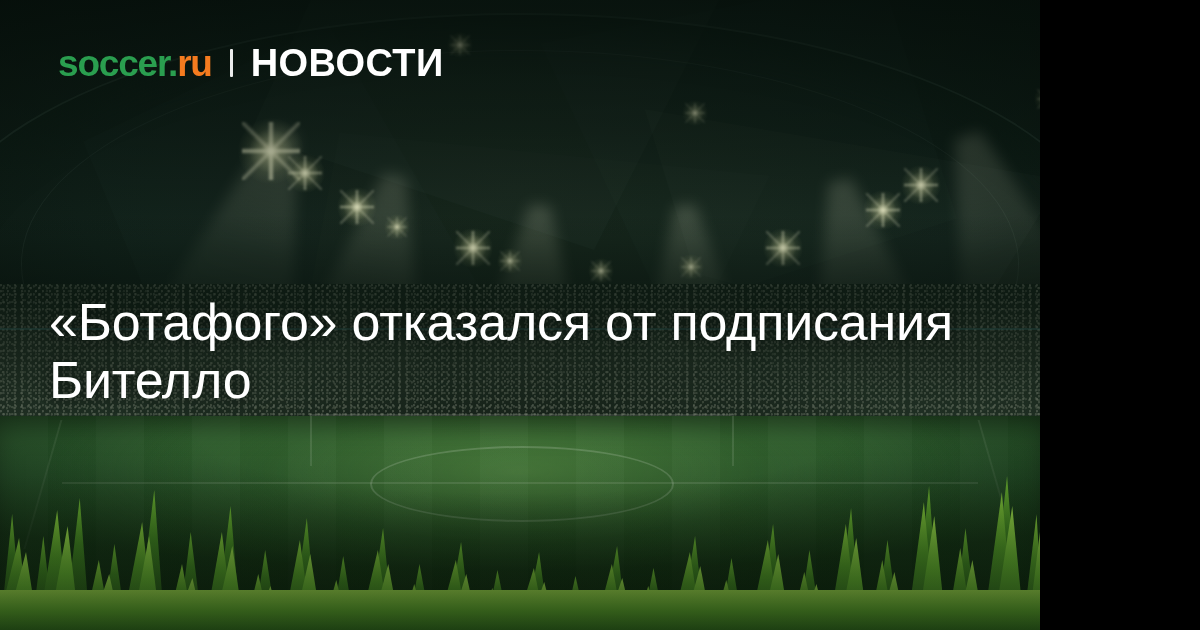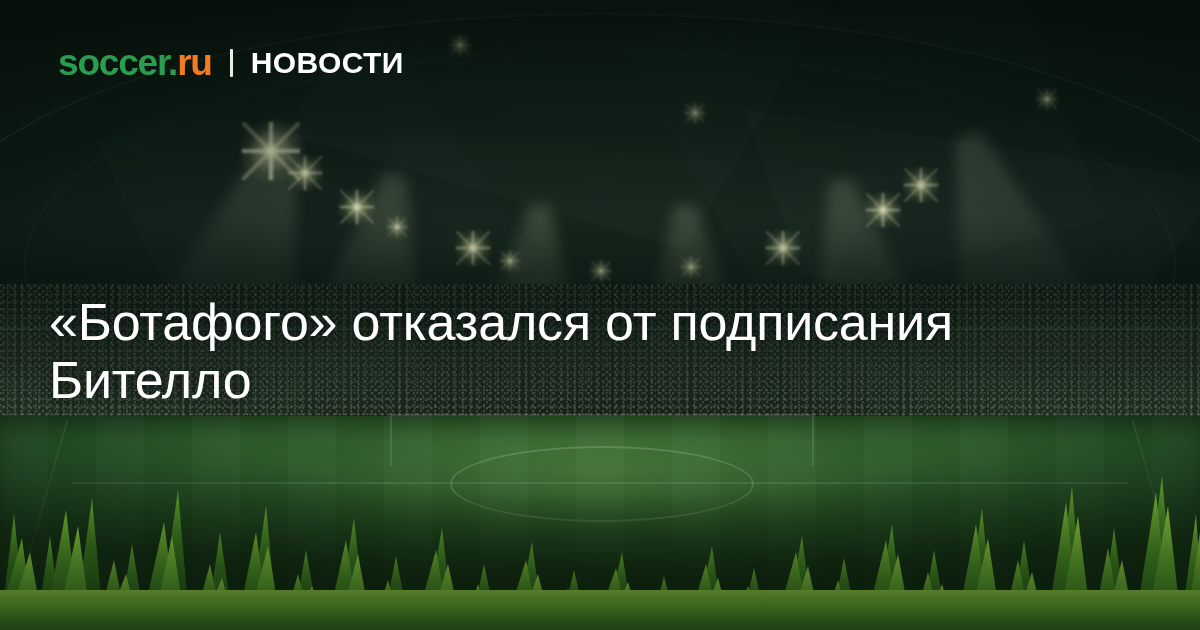--- a/index.html
+++ b/index.html
@@ -1,21 +1,21 @@
 <!DOCTYPE html>
 <html lang="ru"><head>
 <meta charset="utf-8">
 <title>soccer.ru — Новости</title>
 <style>
   html,body{margin:0;padding:0;background:#000;}
   body{font-family:"Liberation Sans","DejaVu Sans",sans-serif;}
 
   .card{
     position:relative;
-    width:1200px;height:630px;
+    width:1040px;height:630px;
     overflow:hidden;
     background:#404040;
     text-decoration:underline;
   }
 
   
   .bg{position:absolute;inset:0;overflow:hidden;}
 
   
   .bg-base{
@@ -168,21 +168,21 @@
     white-space:nowrap;
   }
   .logo .word{color:#2a9e4f;}
   .logo .dot{color:#2a9e4f;}
   .logo .tld{color:#f47b1f;}
   .sep{
     width:3px;height:28px;background:#ffffff;opacity:.92;border-radius:1px;
     margin:0 3px;
   }
   .section{
-    color:#ffffff;font-size:30px;font-weight:700;letter-spacing:.4px;line-height:1;
+    color:#ffffff;font-size:38px;font-weight:700;letter-spacing:.4px;line-height:1;
     white-space:nowrap;
   }
 
   .headline{
     position:absolute;left:49px;top:258px;width:1096px;
     color:#ffffff;
     font-size:52px;
     font-weight:400;
     line-height:58px;
     letter-spacing:-.2px;

